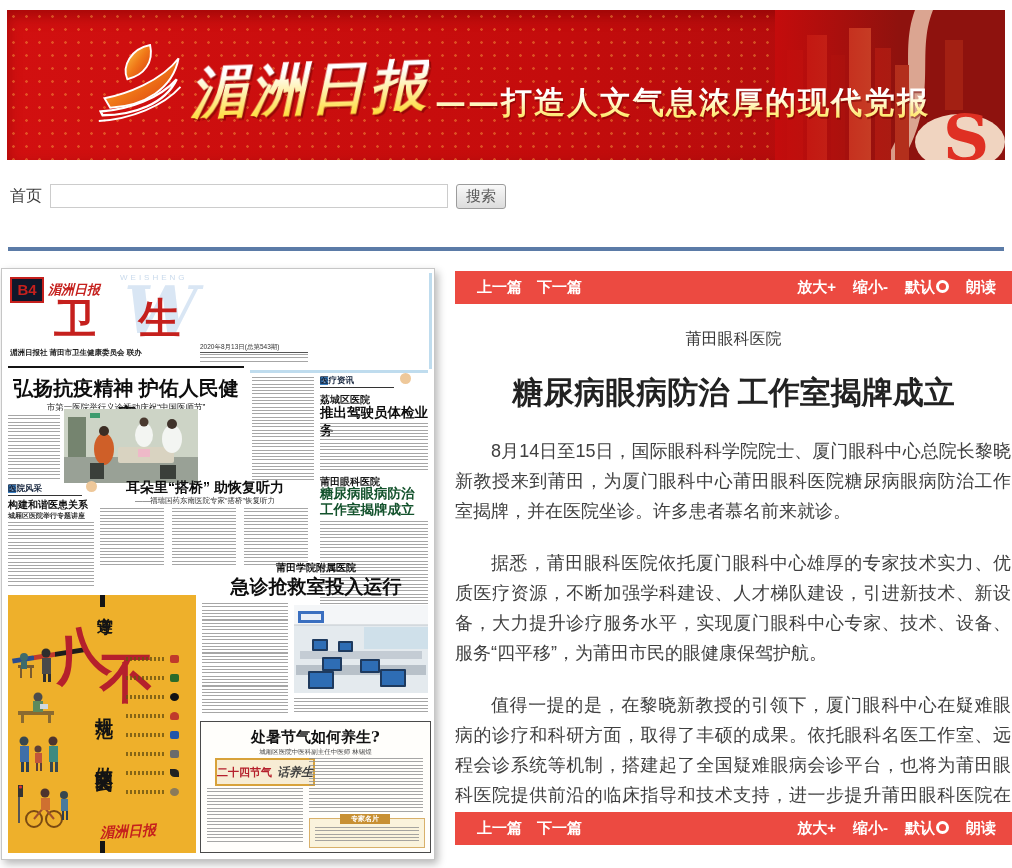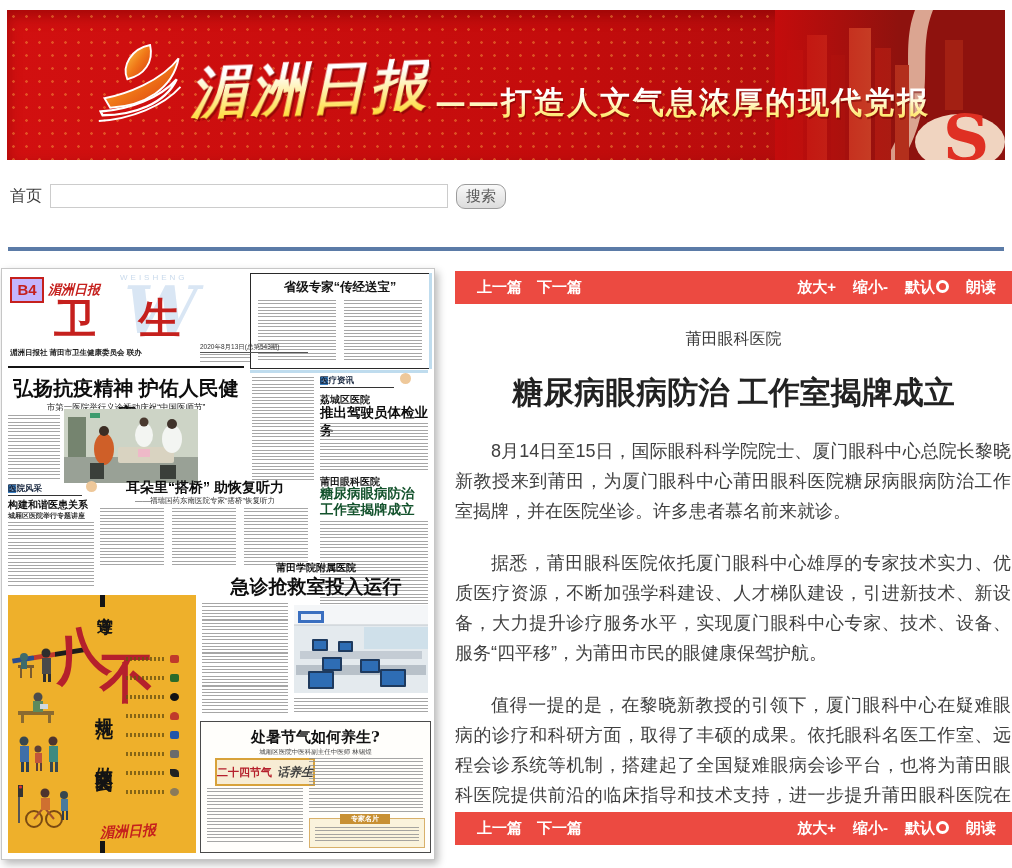--- a/index.html
+++ b/index.html
@@ -26,30 +26,30 @@
     background:linear-gradient(#ffffff 30%,#ffe34a 95%);
     -webkit-background-clip:text;background-clip:text;color:#ffef8a;-webkit-text-fill-color:transparent;
     filter:drop-shadow(1px 2px 0 rgba(110,0,0,.5));}
   .tagline-en{position:absolute;left:492px;top:110px;color:#fff0ea;font-size:13.5px;
     font-family:"Liberation Mono",monospace;font-weight:bold;letter-spacing:.5px;}
   
   .navbar{position:absolute;left:10px;top:182px;height:28px;display:flex;align-items:center;}
   .home{font-size:16px;color:#3d3d3d;margin-right:8px;cursor:pointer;}
   .search-input{width:388px;height:20px;border:1px solid #ccc;outline:none;font-size:13px;padding:1px 4px;}
   .search-btn{margin-left:8px;font-size:15px;color:#5a5a5a;background:linear-gradient(#f9f9f9,#dcdcdc);
-    border:1px solid #9c9c9c;border-radius:9px;padding:2px 9px;cursor:pointer;
+    border:1px solid #9c9c9c;border-radius:3px;padding:2px 9px;cursor:pointer;
     font-family:"Liberation Sans",sans-serif;}
   .divider{position:absolute;left:8px;top:247px;width:996px;height:4px;background:#5b7ba7;}
   
   .paper{position:absolute;left:1px;top:268px;width:432px;height:590px;background:#fff;
     border:1px solid #c6c6c6;box-shadow:3px 4px 8px rgba(0,0,0,.28);cursor:pointer;}
   .paper *{position:absolute;}
   .micro{background-image:repeating-linear-gradient(to bottom,#909090 0 1px,transparent 1px 3.3px);opacity:.8;}
   .b4{left:8px;top:8px;width:30px;height:22px;border:2px solid #c5201d;color:#c5201d;
-    font-weight:bold;font-size:15px;text-align:center;line-height:22px;background:#c4b5fd;z-index:3;}
+    font-weight:bold;font-size:15px;text-align:center;line-height:22px;background:#0f172a;z-index:3;}
   .mast-logo{left:46px;top:12px;color:#c5201d;font-family:"DejaVu Serif",serif;font-style:italic;
     font-weight:bold;font-size:13px;z-index:3;}
   .wm-word{left:118px;top:4px;color:#c9daec;font-size:8px;letter-spacing:3px;z-index:1;}
   .wm-w{left:122px;top:2px;color:#d9e6f4;font-size:66px;font-weight:bold;font-style:italic;z-index:0;
     font-family:"DejaVu Serif",serif;}
   .sec-title{left:52px;top:22px;color:#c5201d;font-weight:bold;font-size:42px;letter-spacing:14px;
     font-family:"DejaVu Serif",serif;z-index:2;}
   .org-line{left:8px;top:79px;font-size:7.5px;font-weight:bold;color:#222;z-index:3;}
   .date-line{left:198px;top:74px;width:108px;font-size:6.5px;color:#333;border-bottom:1px solid #555;z-index:3;}
   .date-micro{left:198px;top:85px;width:108px;height:8px;}
@@ -193,25 +193,20 @@
   <div class="wm-w">W</div>
   <div class="wm-word">WEISHENG</div>
   <div class="b4">B4</div>
   <div class="mast-logo">湄洲日报</div>
   <div class="sec-title">卫 生</div>
   <div class="org-line">湄洲日报社 莆田市卫生健康委员会 联办</div>
   <div class="date-line">2020年8月13日(总第543期)</div>
   <div class="date-micro micro"></div>
   <div class="black-rule"></div>
 
-  <div class="expert-box">
-    <div class="expert-title">省级专家“传经送宝”</div>
-    <div class="exp-col1 micro"></div>
-    <div class="exp-col2 micro"></div>
-  </div>
   <div class="blue-strip-h"></div>
   <div class="blue-strip-v"></div>
 
   <div class="lead-headline">弘扬抗疫精神 护佑人民健康</div>
   <div class="lead-subhead">市第一医院举行义诊活动庆祝“中国医师节”</div>
   <div class="lead-micro micro"></div>
   <svg class="photo1" viewBox="0 0 134 74">
     <rect width="134" height="74" fill="#cdd4c6"></rect>
     <rect y="48" width="134" height="26" fill="#99a196"></rect>
     <rect x="4" y="8" width="18" height="40" fill="#75846f"></rect>

